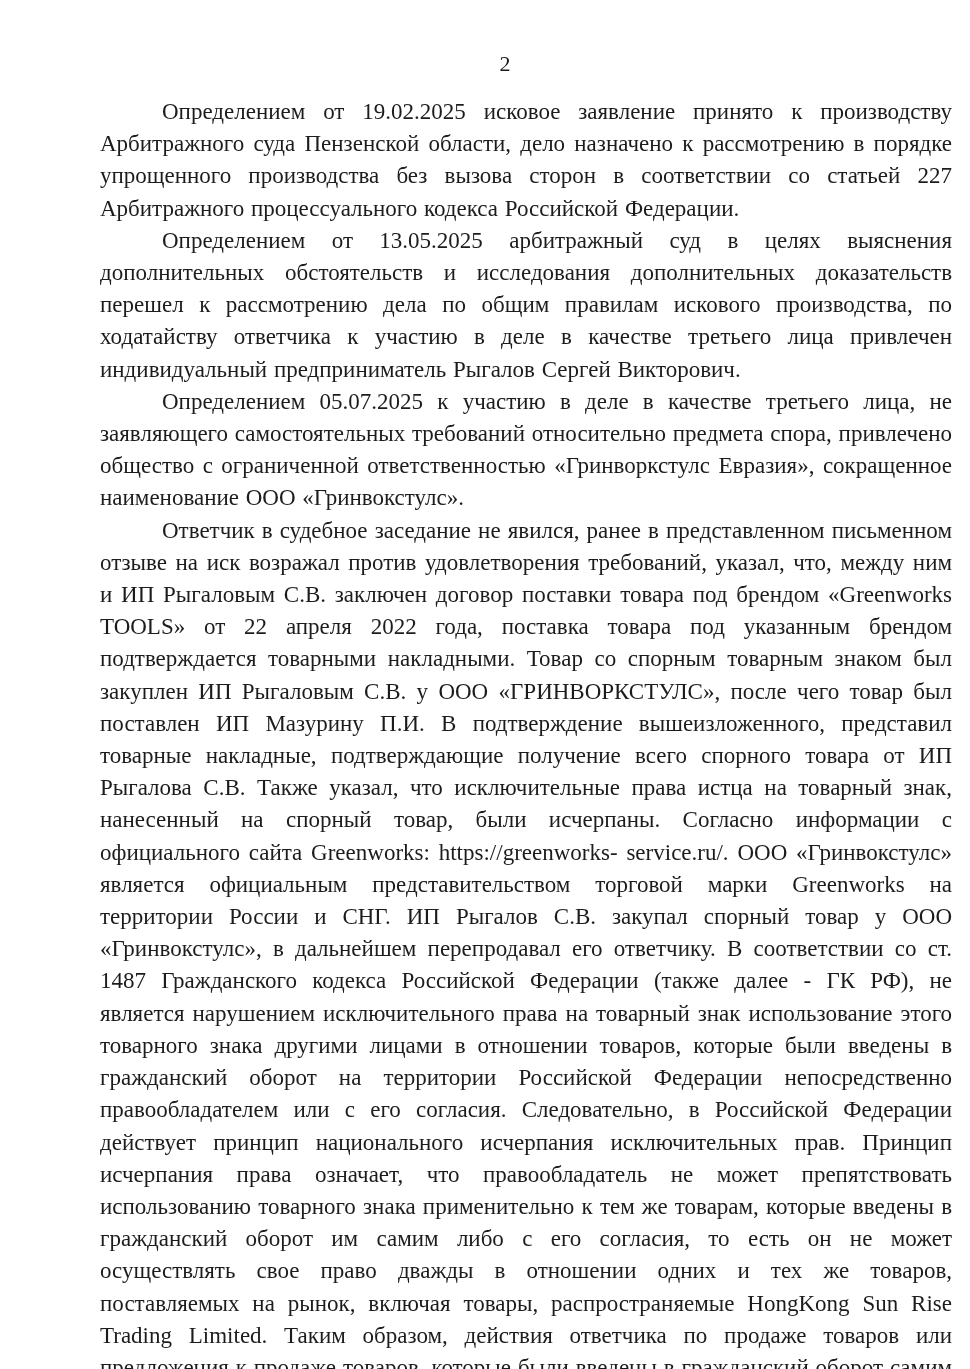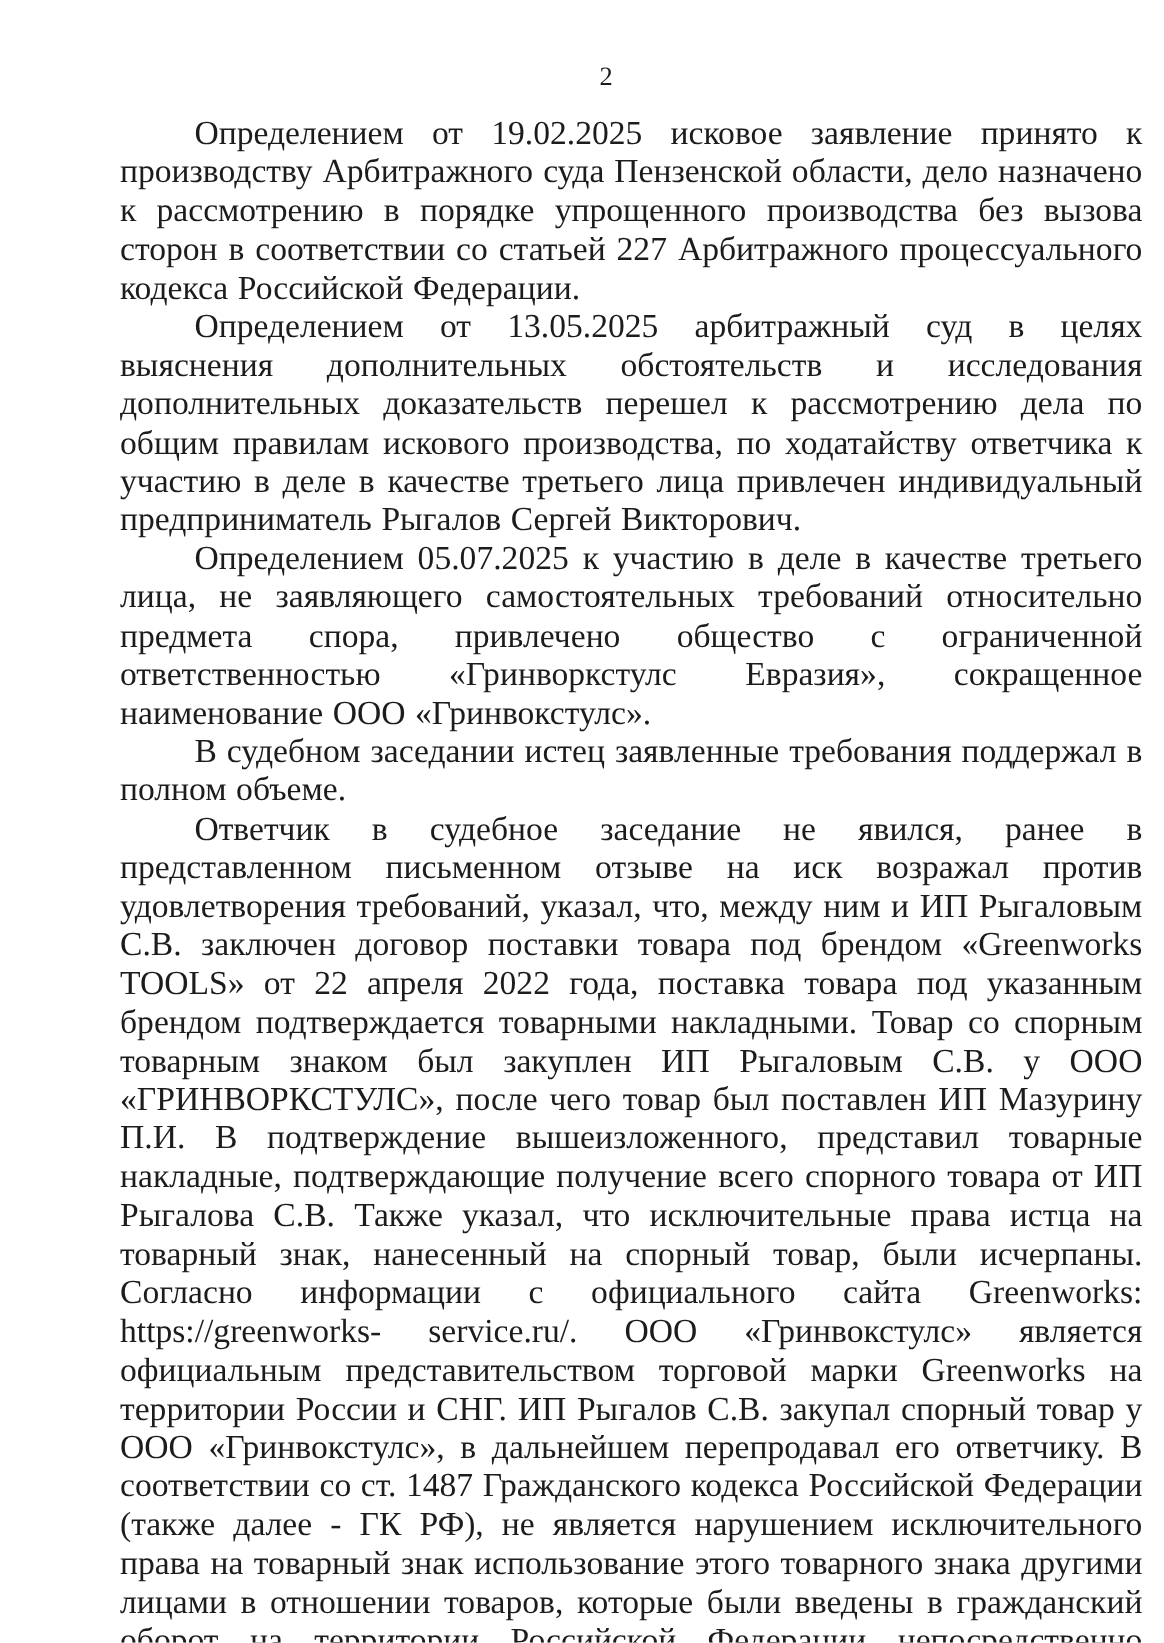--- a/index.html
+++ b/index.html
@@ -26,34 +26,33 @@
     line-height: 28px;
   }
   .body-text {
     position: absolute;
     top: 96px;
     left: 100px;
     width: 852px;
   }
   .para {
     margin: 0;
-    font-size: 28px;
+    font-size: 23px;
     line-height: 32.2px;
     text-align: justify;
     text-indent: 62px;
     word-spacing: 1px;
   }
 </style>
 </head>
 <body>
 
 <div class="page">
   <div class="page-number">2</div>
 
   <div class="body-text">
     <p class="para">Определением от 19.02.2025 исковое заявление принято к производству Арбитражного суда Пензенской области, дело назначено к рассмотрению в порядке упрощенного производства без вызова сторон в соответствии со статьей 227 Арбитражного процессуального кодекса Российской Федерации.</p>
     <p class="para">Определением от 13.05.2025 арбитражный суд в целях выяснения дополнительных обстоятельств и исследования дополнительных доказательств перешел к рассмотрению дела по общим правилам искового производства, по ходатайству ответчика к участию в деле в качестве третьего лица привлечен индивидуальный предприниматель Рыгалов Сергей Викторович.</p>
     <p class="para">Определением 05.07.2025 к участию в деле в качестве третьего лица, не заявляющего самостоятельных требований относительно предмета спора, привлечено общество с ограниченной ответственностью «Гринворкстулс Евразия», сокращенное наименование ООО «Гринвокстулс».</p>
-    <p class="para">В судебном заседании истец заявленные требования поддержал в полном объеме.</p>
     <p class="para">Ответчик в судебное заседание не явился, ранее в представленном письменном отзыве на иск возражал против удовлетворения требований, указал, что, между ним и ИП Рыгаловым С.В. заключен договор поставки товара под брендом «Greenworks TOOLS» от 22 апреля 2022 года, поставка товара под указанным брендом подтверждается товарными накладными. Товар со спорным товарным знаком был закуплен ИП Рыгаловым С.В. у ООО «ГРИНВОРКСТУЛС», после чего товар был поставлен ИП Мазурину П.И. В подтверждение вышеизложенного, представил товарные накладные, подтверждающие получение всего спорного товара от ИП Рыгалова С.В. Также указал, что исключительные права истца на товарный знак, нанесенный на спорный товар, были исчерпаны. Согласно информации с официального сайта Greenworks: https://greenworks- service.ru/. ООО «Гринвокстулс» является официальным представительством торговой марки Greenworks на территории России и СНГ. ИП Рыгалов С.В. закупал спорный товар у ООО «Гринвокстулс», в дальнейшем перепродавал его ответчику. В соответствии со ст. 1487 Гражданского кодекса Российской Федерации (также далее - ГК РФ), не является нарушением исключительного права на товарный знак использование этого товарного знака другими лицами в отношении товаров, которые были введены в гражданский оборот на территории Российской Федерации непосредственно правообладателем или с его согласия. Следовательно, в Российской Федерации действует принцип национального исчерпания исключительных прав. Принцип исчерпания права означает, что правообладатель не может препятствовать использованию товарного знака применительно к тем же товарам, которые введены в гражданский оборот им самим либо с его согласия, то есть он не может осуществлять свое право дважды в отношении одних и тех же товаров, поставляемых на рынок, включая товары, распространяемые HongKong Sun Rise Trading Limited. Таким образом, действия ответчика по продаже товаров или предложения к продаже товаров, которые были введены в гражданский оборот самим истцом или с согласия его дистрибьюторов, не могут нарушать исключительные права истца на товарный знак. В связи с тем, что ИП Рыгалов С.В. был приобретен спорный товар у официального дистрибьютора истца, а соответственно, товар введен в гражданский оборот с согласия правообладателя, оснований для удовлетворения заявленных требований не имеется.</p>
 
   </div>
 </div>
 
 </body></html>

